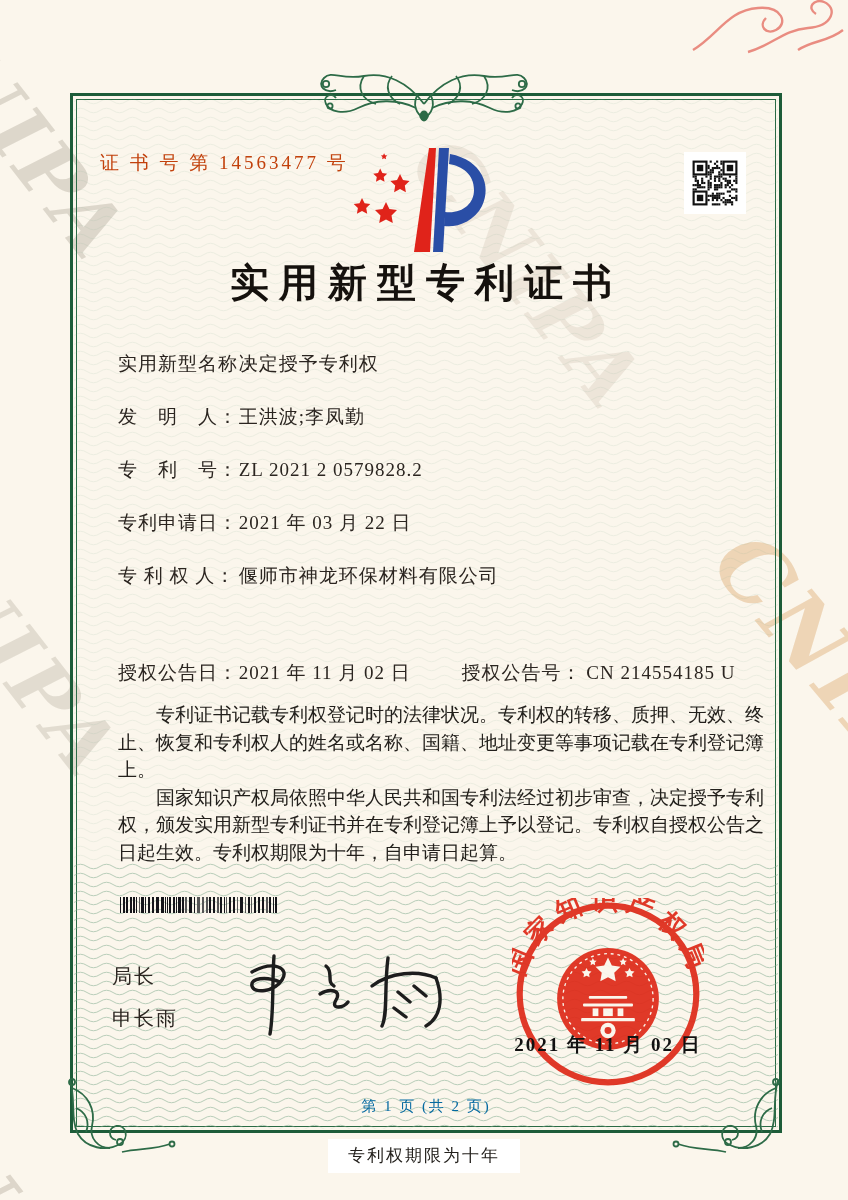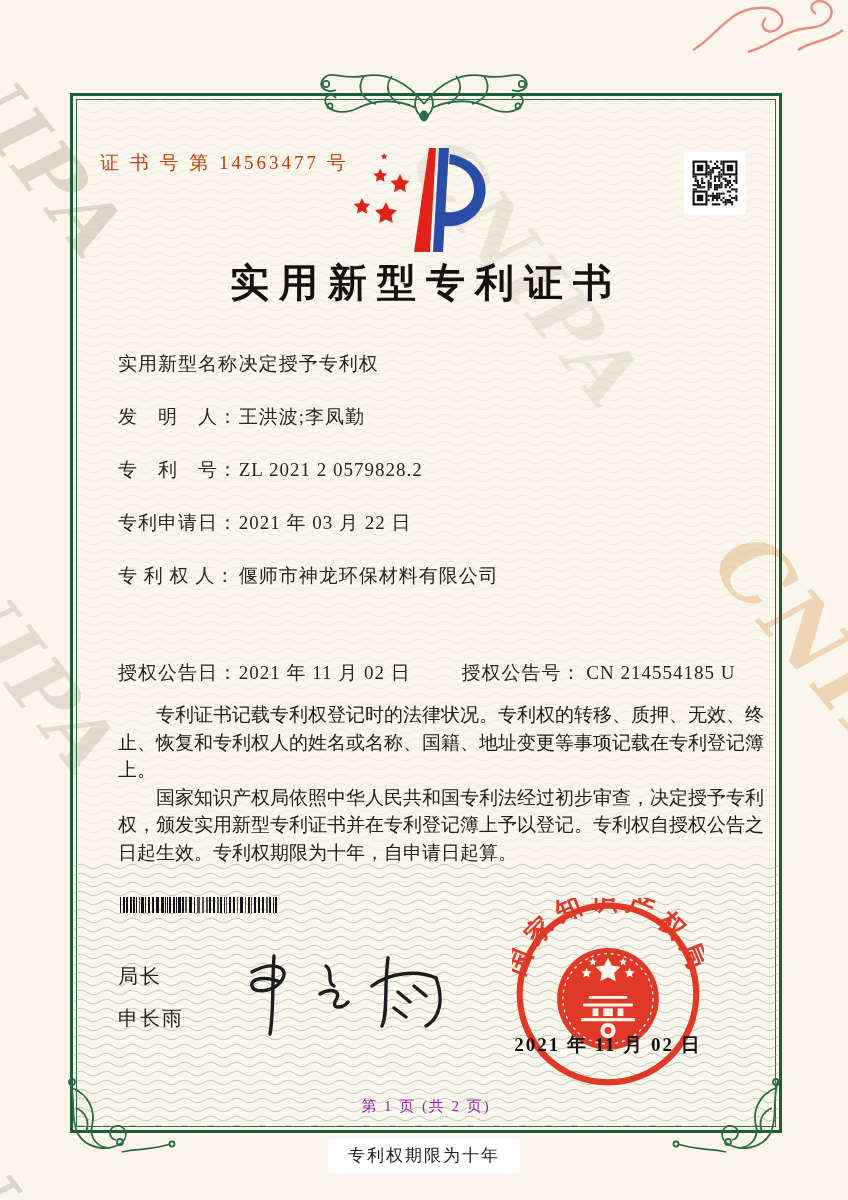--- a/index.html
+++ b/index.html
@@ -37,31 +37,31 @@
   .grant-no-label { margin-left:46px; letter-spacing:1px; }
 
   .body-text { position:absolute; left:118px; top:701px; width:646px; font-size:19px;
                line-height:27.5px; text-align:justify; color:#23201c; }
   .body-text p { text-indent:2em; }
 
   .barcode { position:absolute; left:120px; top:897px; width:217px; height:16px;
              display:flex; align-items:stretch; }
   .barcode i { display:block; height:100%; }
 
-  .officer { position:absolute; left:118px; top:963px; font-size:20px; letter-spacing:2px; }
+  .officer { position:absolute; left:112px; top:963px; font-size:20px; letter-spacing:2px; }
   .officer div { margin-bottom:15px; }
 
   .signature { position:absolute; left:222px; top:942px; }
 
   .seal { position:absolute; left:512px; top:898px; width:192px; height:192px; opacity:.93; }
   .seal-date { position:absolute; left:513px; top:1032px; width:190px; text-align:center;
                font-size:19px; font-weight:bold; letter-spacing:2px; color:#111; }
 
   .page-num { position:absolute; left:70px; top:1097px; width:712px; text-align:center;
-              font-size:15px; letter-spacing:2px; color:#a21caf; }
+              font-size:15px; letter-spacing:2px; color:#0369a1; }
 
   .note-box { position:absolute; left:50%; top:1139px; transform:translateX(-50%);
               background:#ffffff; padding:5px 20px 6px; font-size:17px; letter-spacing:2px; color:#23201c; }
 
   .ornament { position:absolute; pointer-events:none; }
 </style>
 </head>
 <body>
 
 <div class="page">

